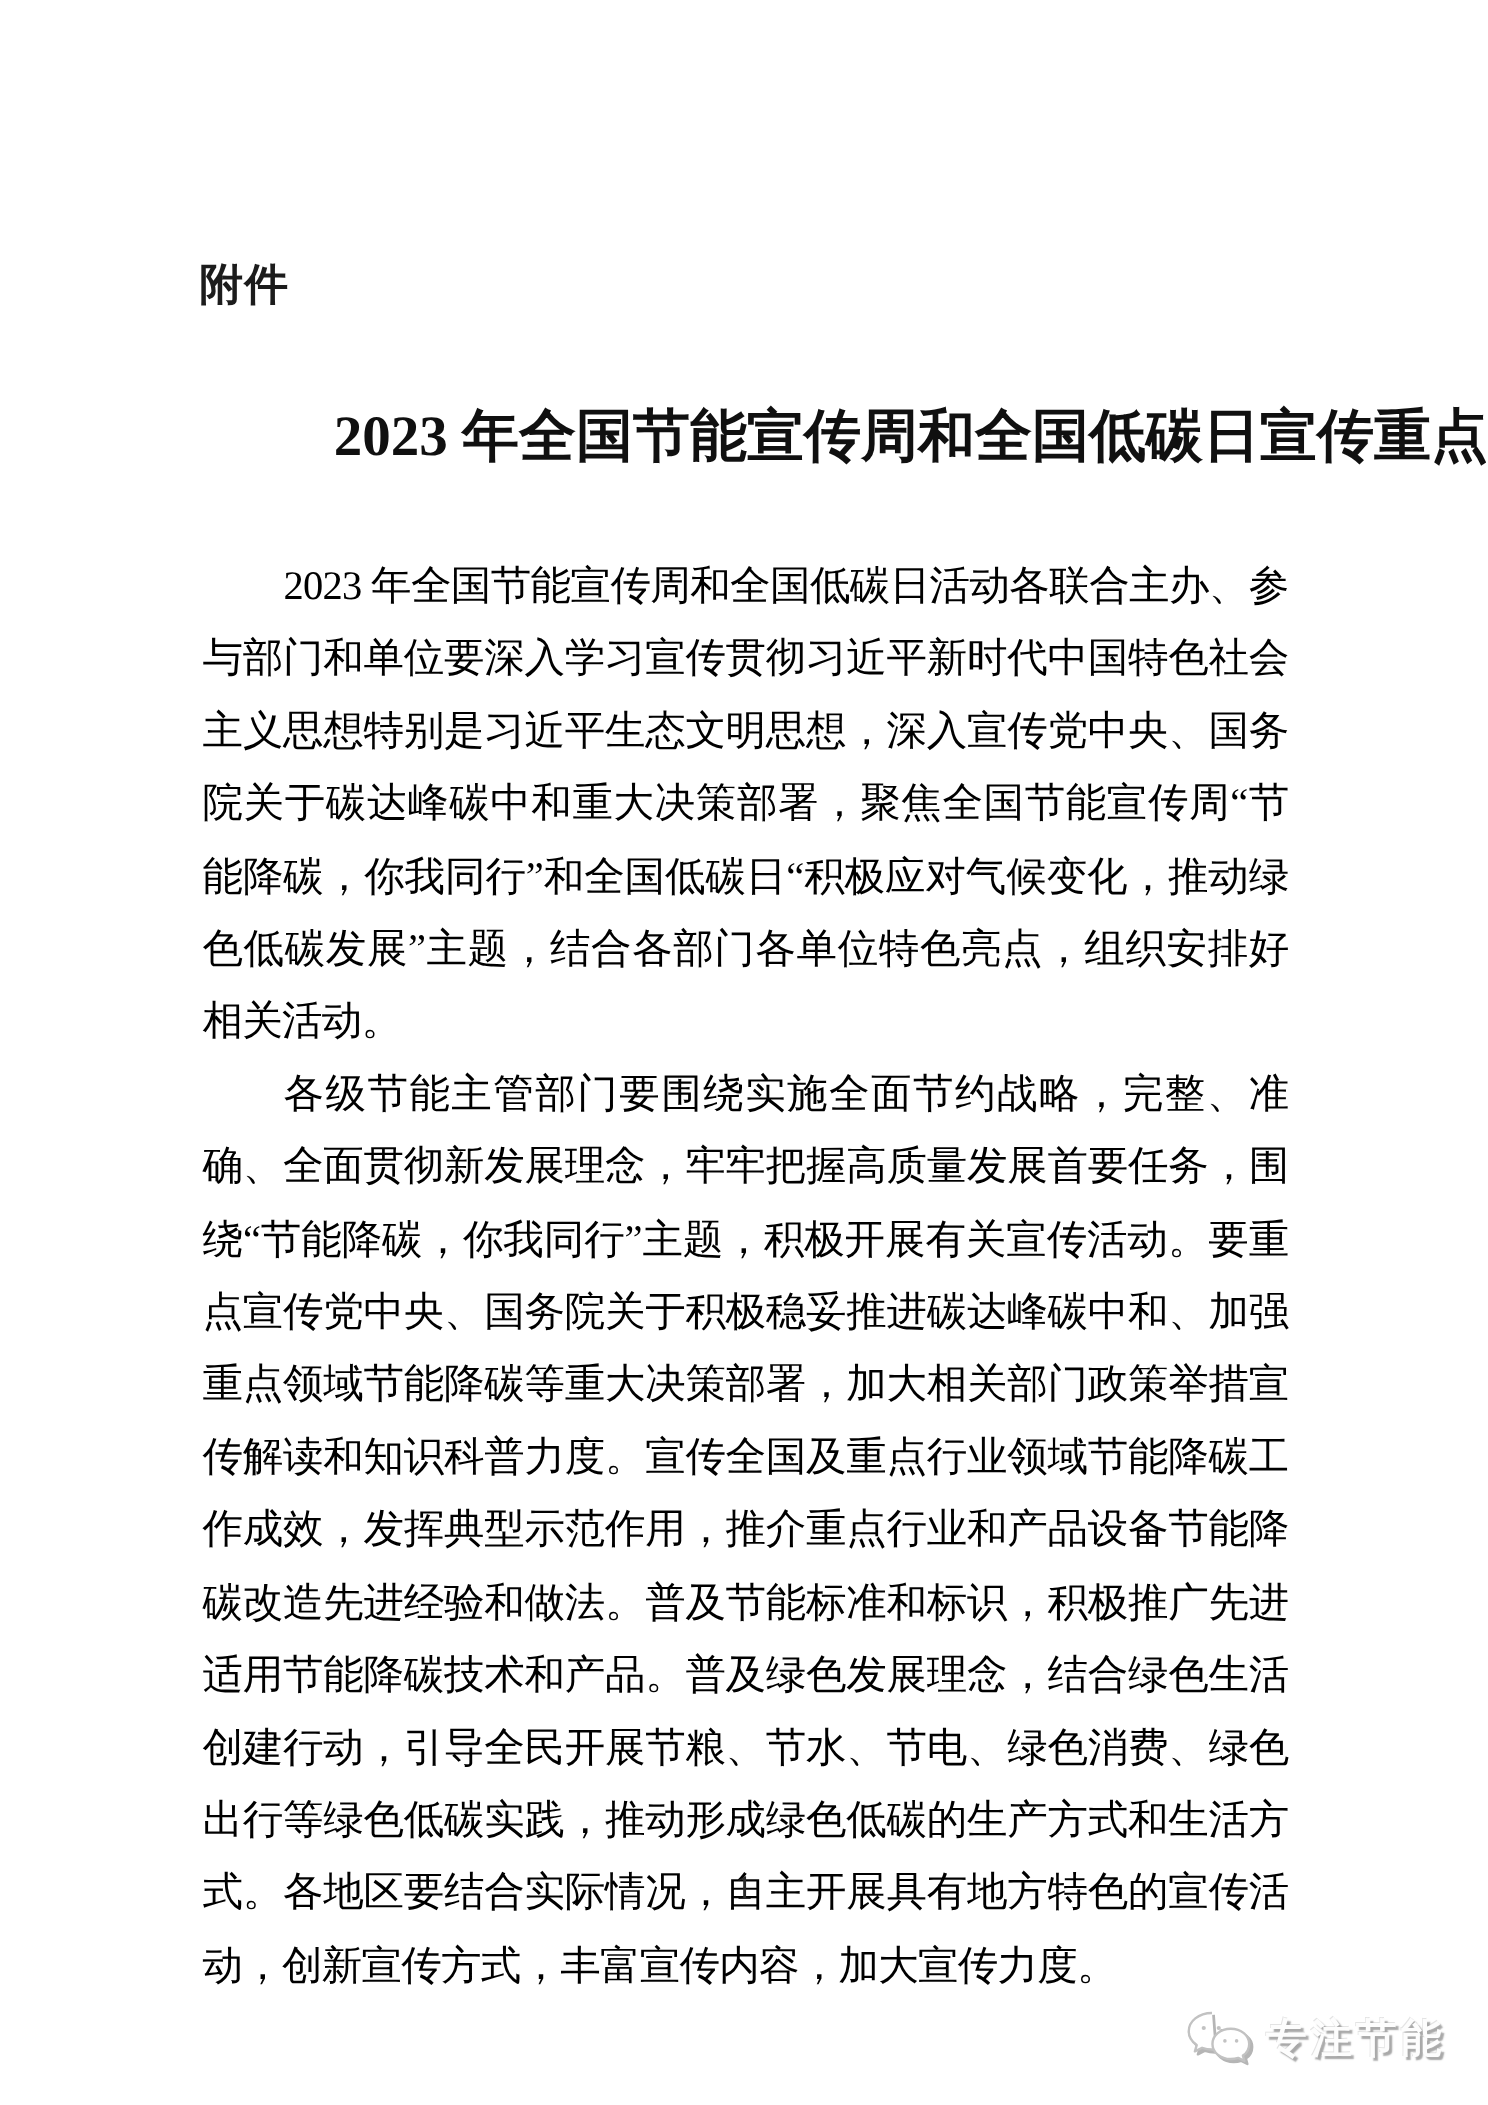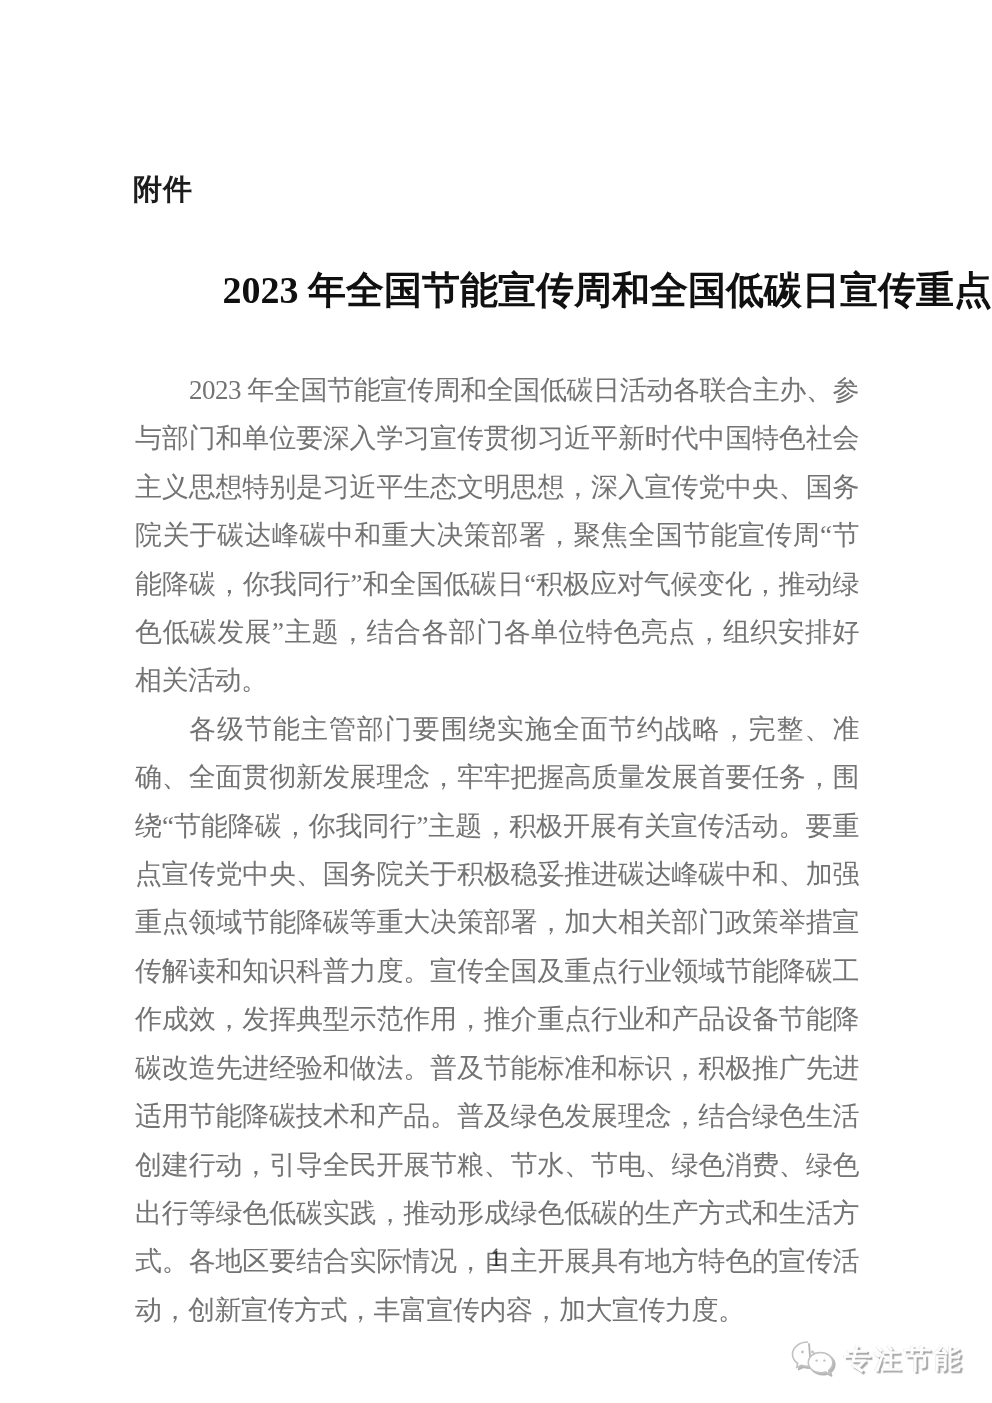--- a/index.html
+++ b/index.html
@@ -43,21 +43,21 @@
   }
   .doc-body {
     position: absolute;
     left: 135px;
     top: 366px;
     width: 724px;
     font-size: 27px;
     line-height: 48.4px;
     letter-spacing: -0.5px;
     text-align: justify;
-    color: #737373;
+    color: #000000;
   }
   .doc-body p {
     margin: 0;
     text-indent: 54px;
   }
   .page-number {
     position: absolute;
     left: 0;
     right: 0;
     top: 1246px;

